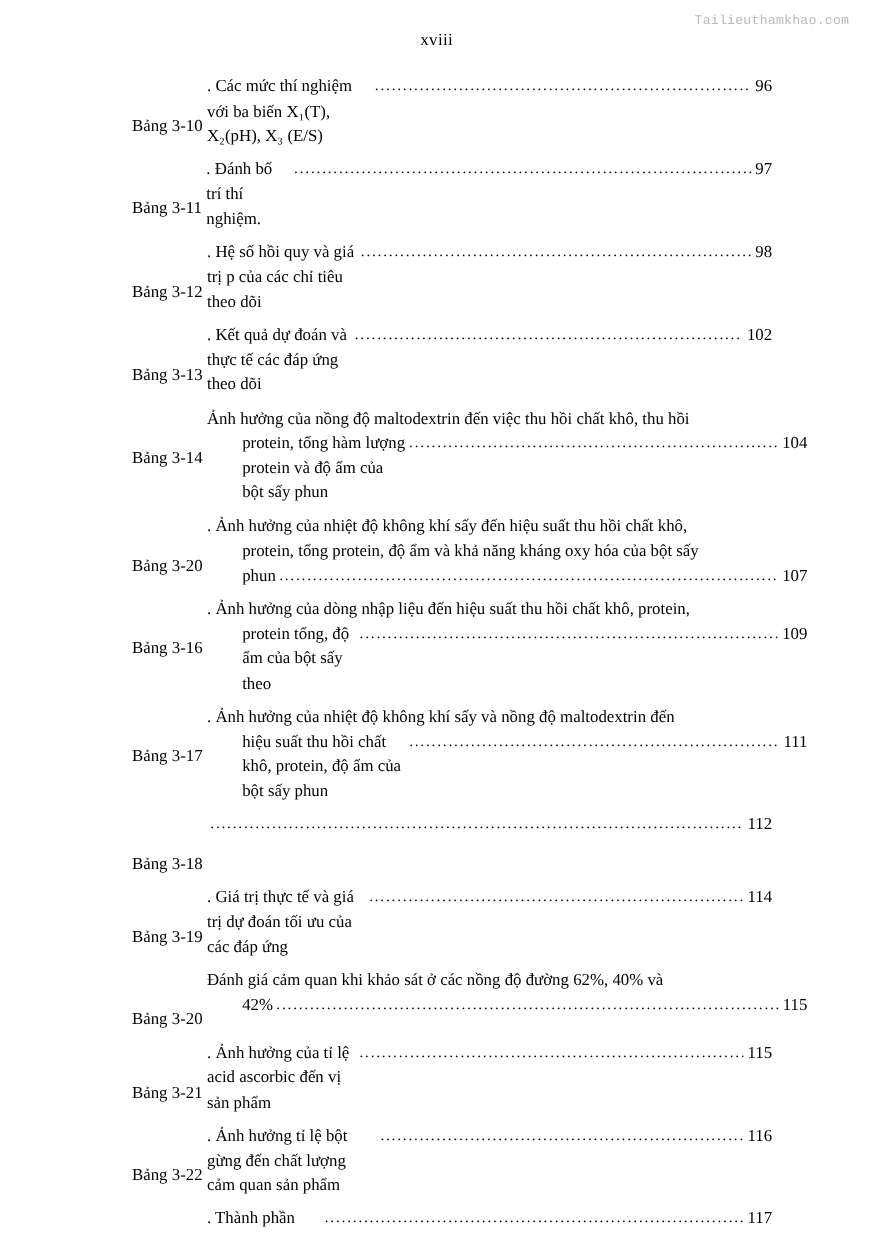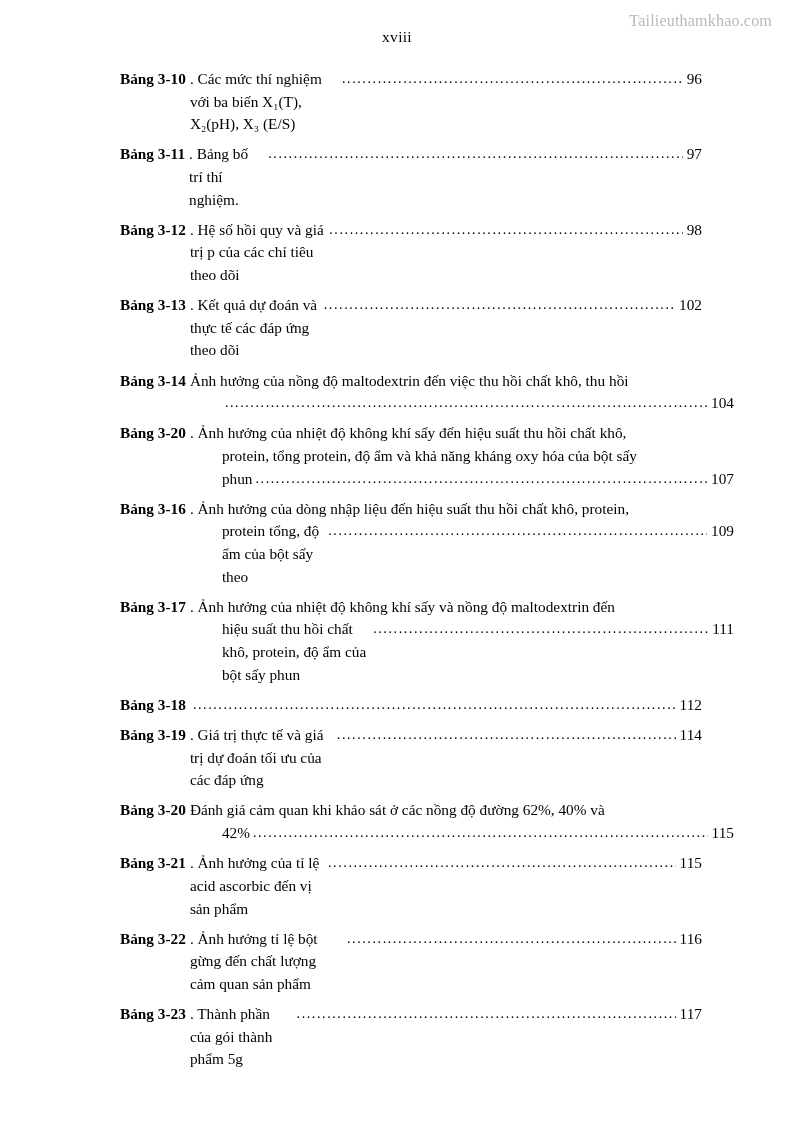--- a/index.html
+++ b/index.html
@@ -18,22 +18,22 @@
   .page {
     position: relative;
     width: 794px;
     height: 1123px;
     box-sizing: border-box;
   }
   .watermark {
     position: absolute;
     top: 12px;
     right: 22px;
-    font-family: Liberation Serif, serif;
-    font-size: 16px;
+    font-family: Liberation Mono, monospace;
+    font-size: 12px;
     color: #b9b9b9;
     letter-spacing: 0.2px;
     user-select: none;
   }
   .page-number {
     text-align: center;
     font-size: 15.5px;
     padding-top: 28px;
     letter-spacing: 0.3px;
   }
@@ -41,24 +41,25 @@
     margin: 22px 92px 0 120px;
   }
   .entry {
     display: flex;
     align-items: flex-start;
     margin-bottom: 7.5px;
     font-size: 15.3px;
     line-height: 1.48;
   }
   .label {
-    font-weight: bold;
+    font-weight: normal;
     white-space: nowrap;
     flex: 0 0 auto;
     padding-right: 4px;
+    margin-top: 36px;
   }
   .body-wrap {
     flex: 1 1 auto;
     min-width: 0;
   }
   .line {
     display: flex;
     align-items: baseline;
     width: 100%;
   }
@@ -103,21 +104,21 @@
             <span class="text">. Các mức thí nghiệm với ba biến X₁(T), X₂(pH), X₃ (E/S)</span>
             <span class="dots">................................................................................................................................................................</span>
             <span class="pagenum">96</span>
           </div>
         </div>
       </div>
       <div class="entry">
         <span class="label">Bảng 3-11</span>
         <div class="body-wrap">
           <div class="line">
-            <span class="text">. Bảng bố trí thí nghiệm.</span>
+            <span class="text">. Đánh bố trí thí nghiệm.</span>
             <span class="dots">................................................................................................................................................................</span>
             <span class="pagenum">97</span>
           </div>
         </div>
       </div>
       <div class="entry">
         <span class="label">Bảng 3-12</span>
         <div class="body-wrap">
           <div class="line">
             <span class="text">. Hệ số hồi quy và giá trị p của các chỉ tiêu theo dõi</span>
@@ -137,20 +138,21 @@
         </div>
       </div>
       <div class="entry">
         <span class="label">Bảng 3-14</span>
         <div class="body-wrap">
           <div class="line nodots">
             <span class="text"> Ảnh hưởng của nồng độ maltodextrin đến việc thu hồi chất khô, thu hồi</span>
             <span class="pagenum"></span>
           </div>
           <div class="line cont">
+            <span class="text">protein, tổng hàm lượng protein và độ ẩm của bột sấy phun</span>
             <span class="dots">................................................................................................................................................................</span>
             <span class="pagenum">104</span>
           </div>
         </div>
       </div>
       <div class="entry">
         <span class="label">Bảng 3-20</span>
         <div class="body-wrap">
           <div class="line nodots">
             <span class="text">. Ảnh hưởng của nhiệt độ không khí sấy đến hiệu suất thu hồi chất khô,</span>

